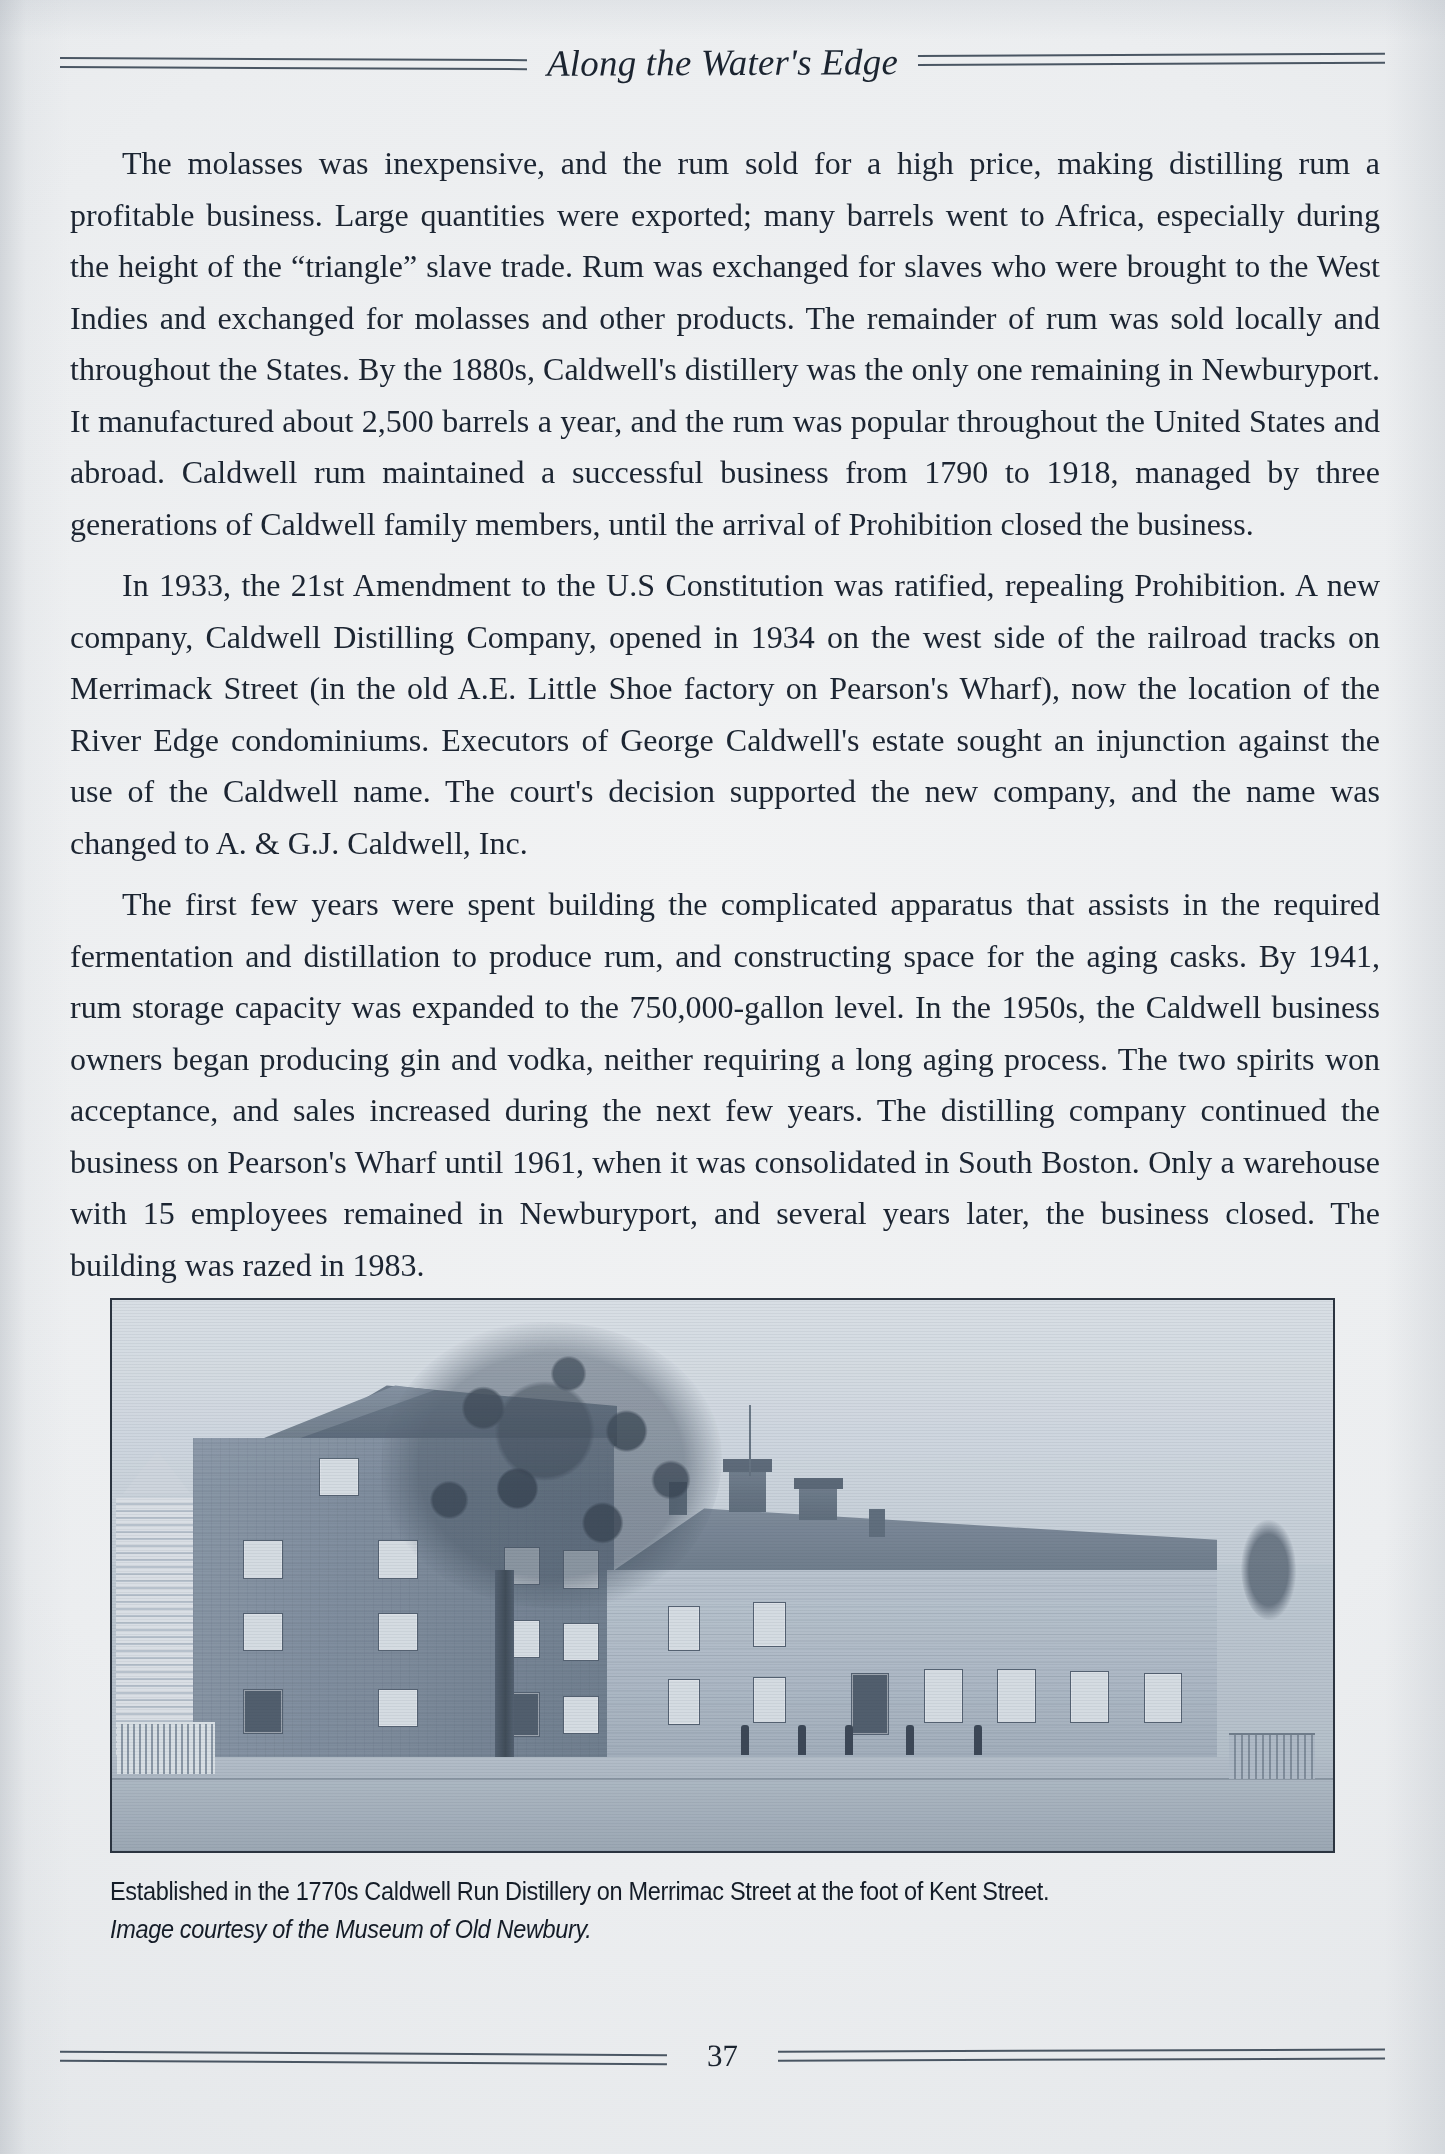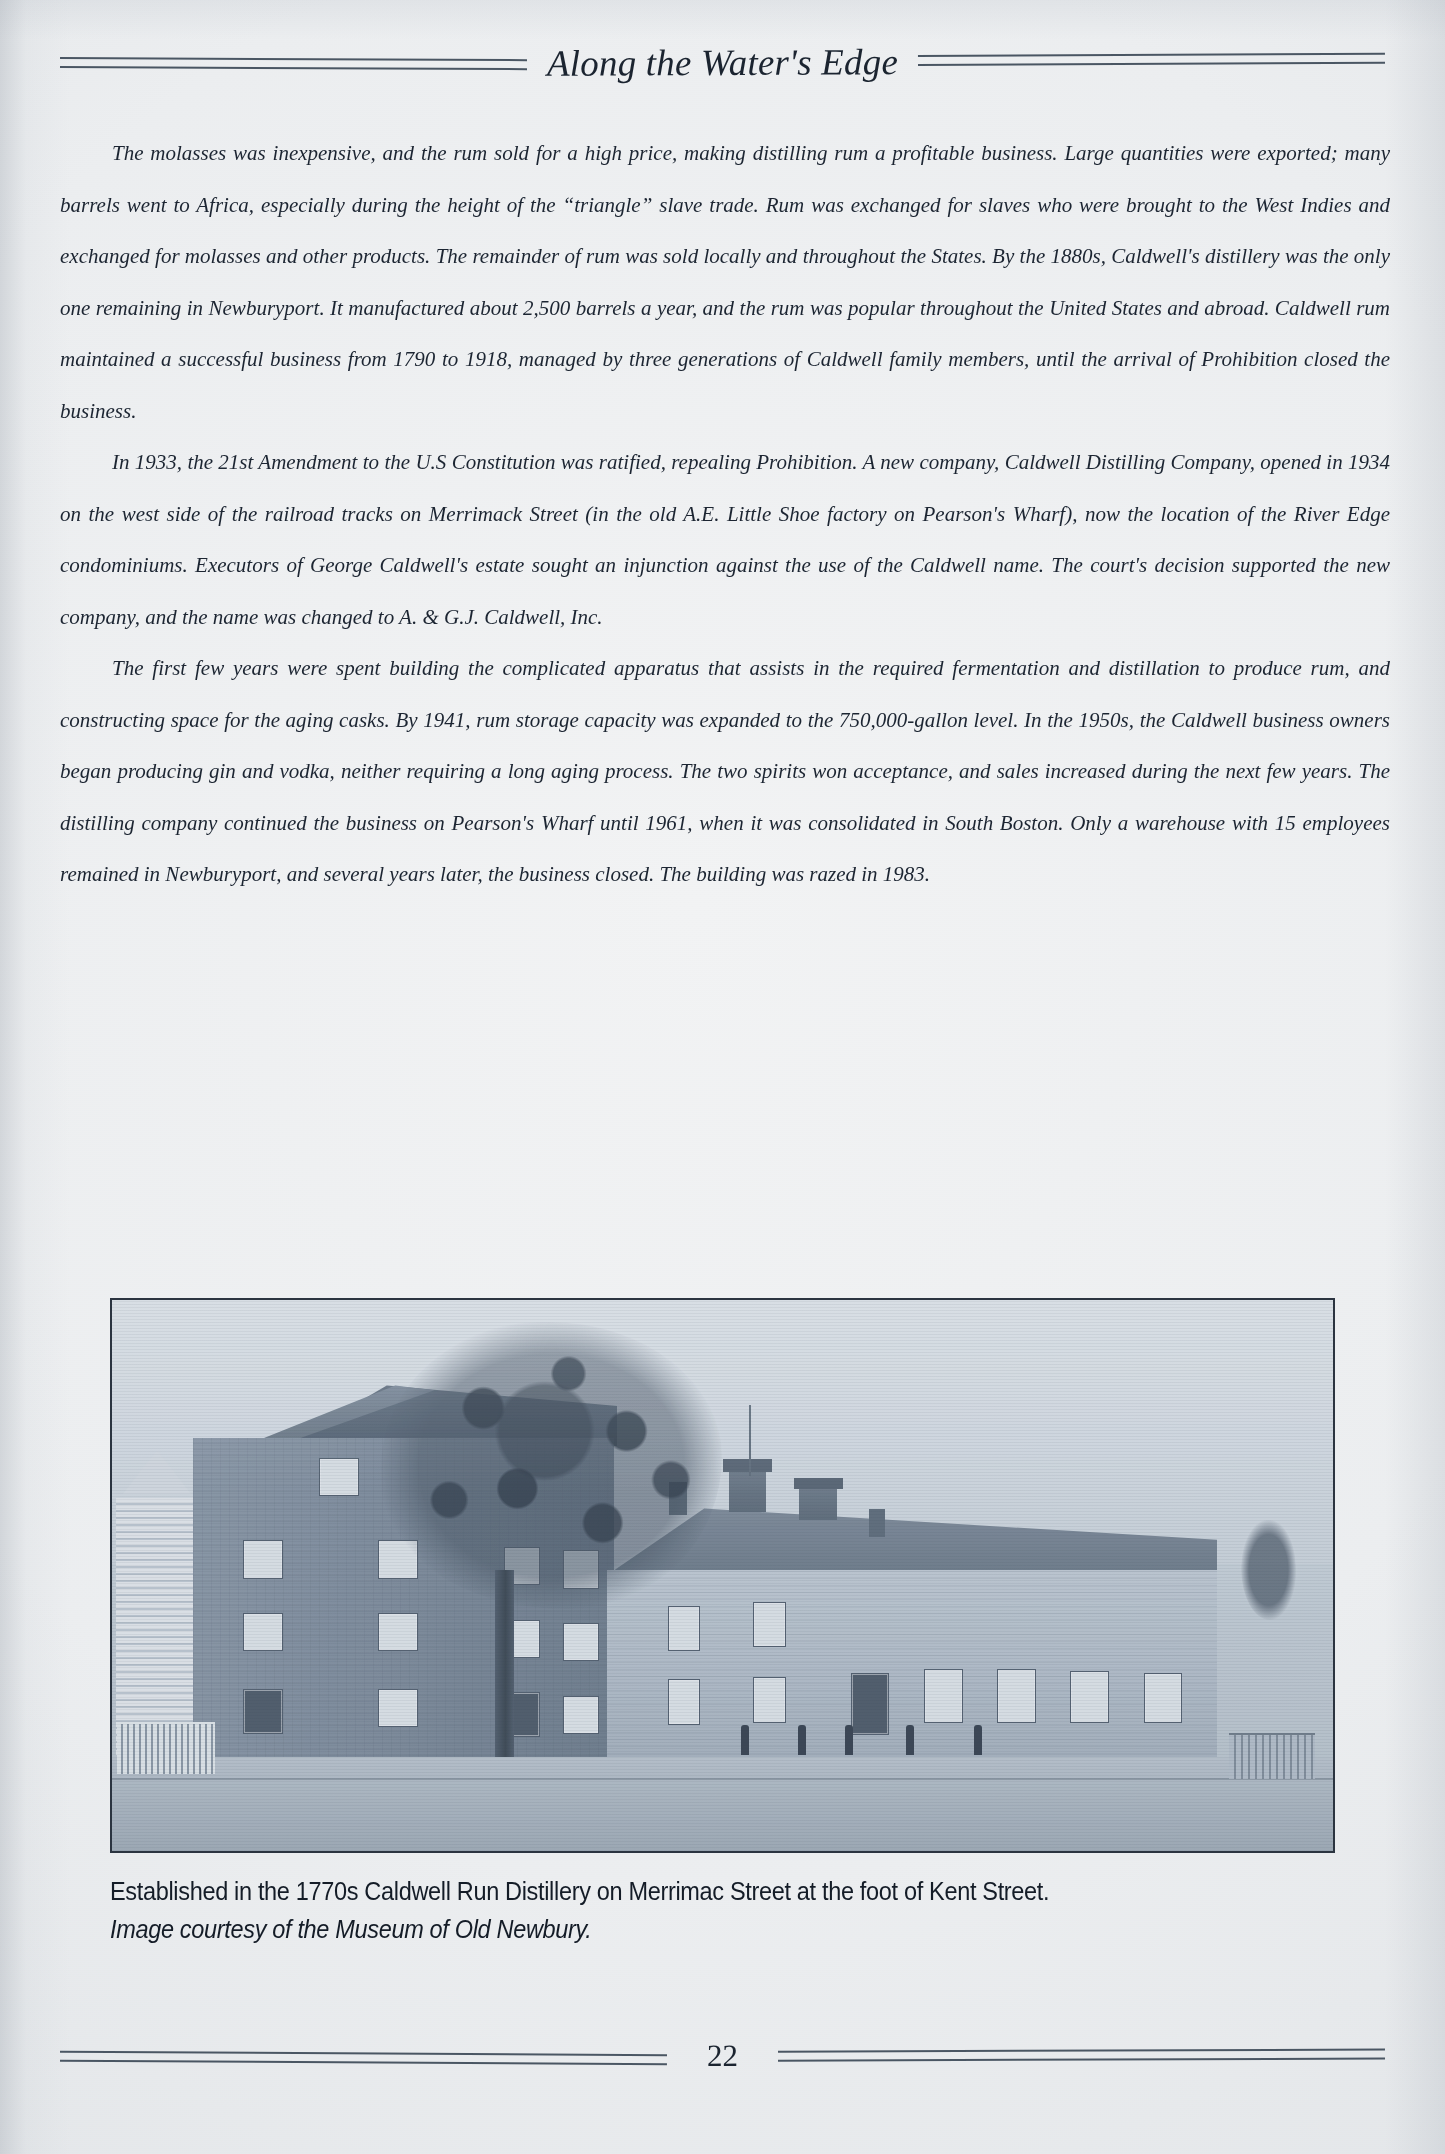--- a/index.html
+++ b/index.html
@@ -71,29 +71,28 @@
   }
 
   
   .body {
     position: absolute;
     left: 60px;
     top: 128px;
     width: 1330px;
   }
   .body p {
-    margin: 0;
+    margin: 10px;
     text-align: justify;
     text-justify: inter-word;
-    font-size: 21px;
+    font-size: 32px;
     line-height: 51.5px;
     text-indent: 52px;
     color: #1c2532;
     hyphens: none;
-    font-style: italic;
   }
   .body p.last-line-free { text-align-last: left; }
 
   
   .figure {
     position: absolute;
     left: 110px;
     top: 1298px;
     width: 1225px;
   }
@@ -443,18 +442,18 @@
     </div>
 
     <div class="caption">
       <span>Established in the 1770s Caldwell Run Distillery on Merrimac Street at the foot of Kent Street.</span>
       <span class="line2">Image courtesy of the Museum of Old Newbury.</span>
     </div>
   </div>
 
   <div class="footer">
     <div class="rule-double rule-left"></div>
-    <div class="folio">22</div>
+    <div class="folio">37</div>
     <div class="rule-double rule-right"></div>
   </div>
 
   <div class="grain"></div>
 </div>
 
 </body></html>

